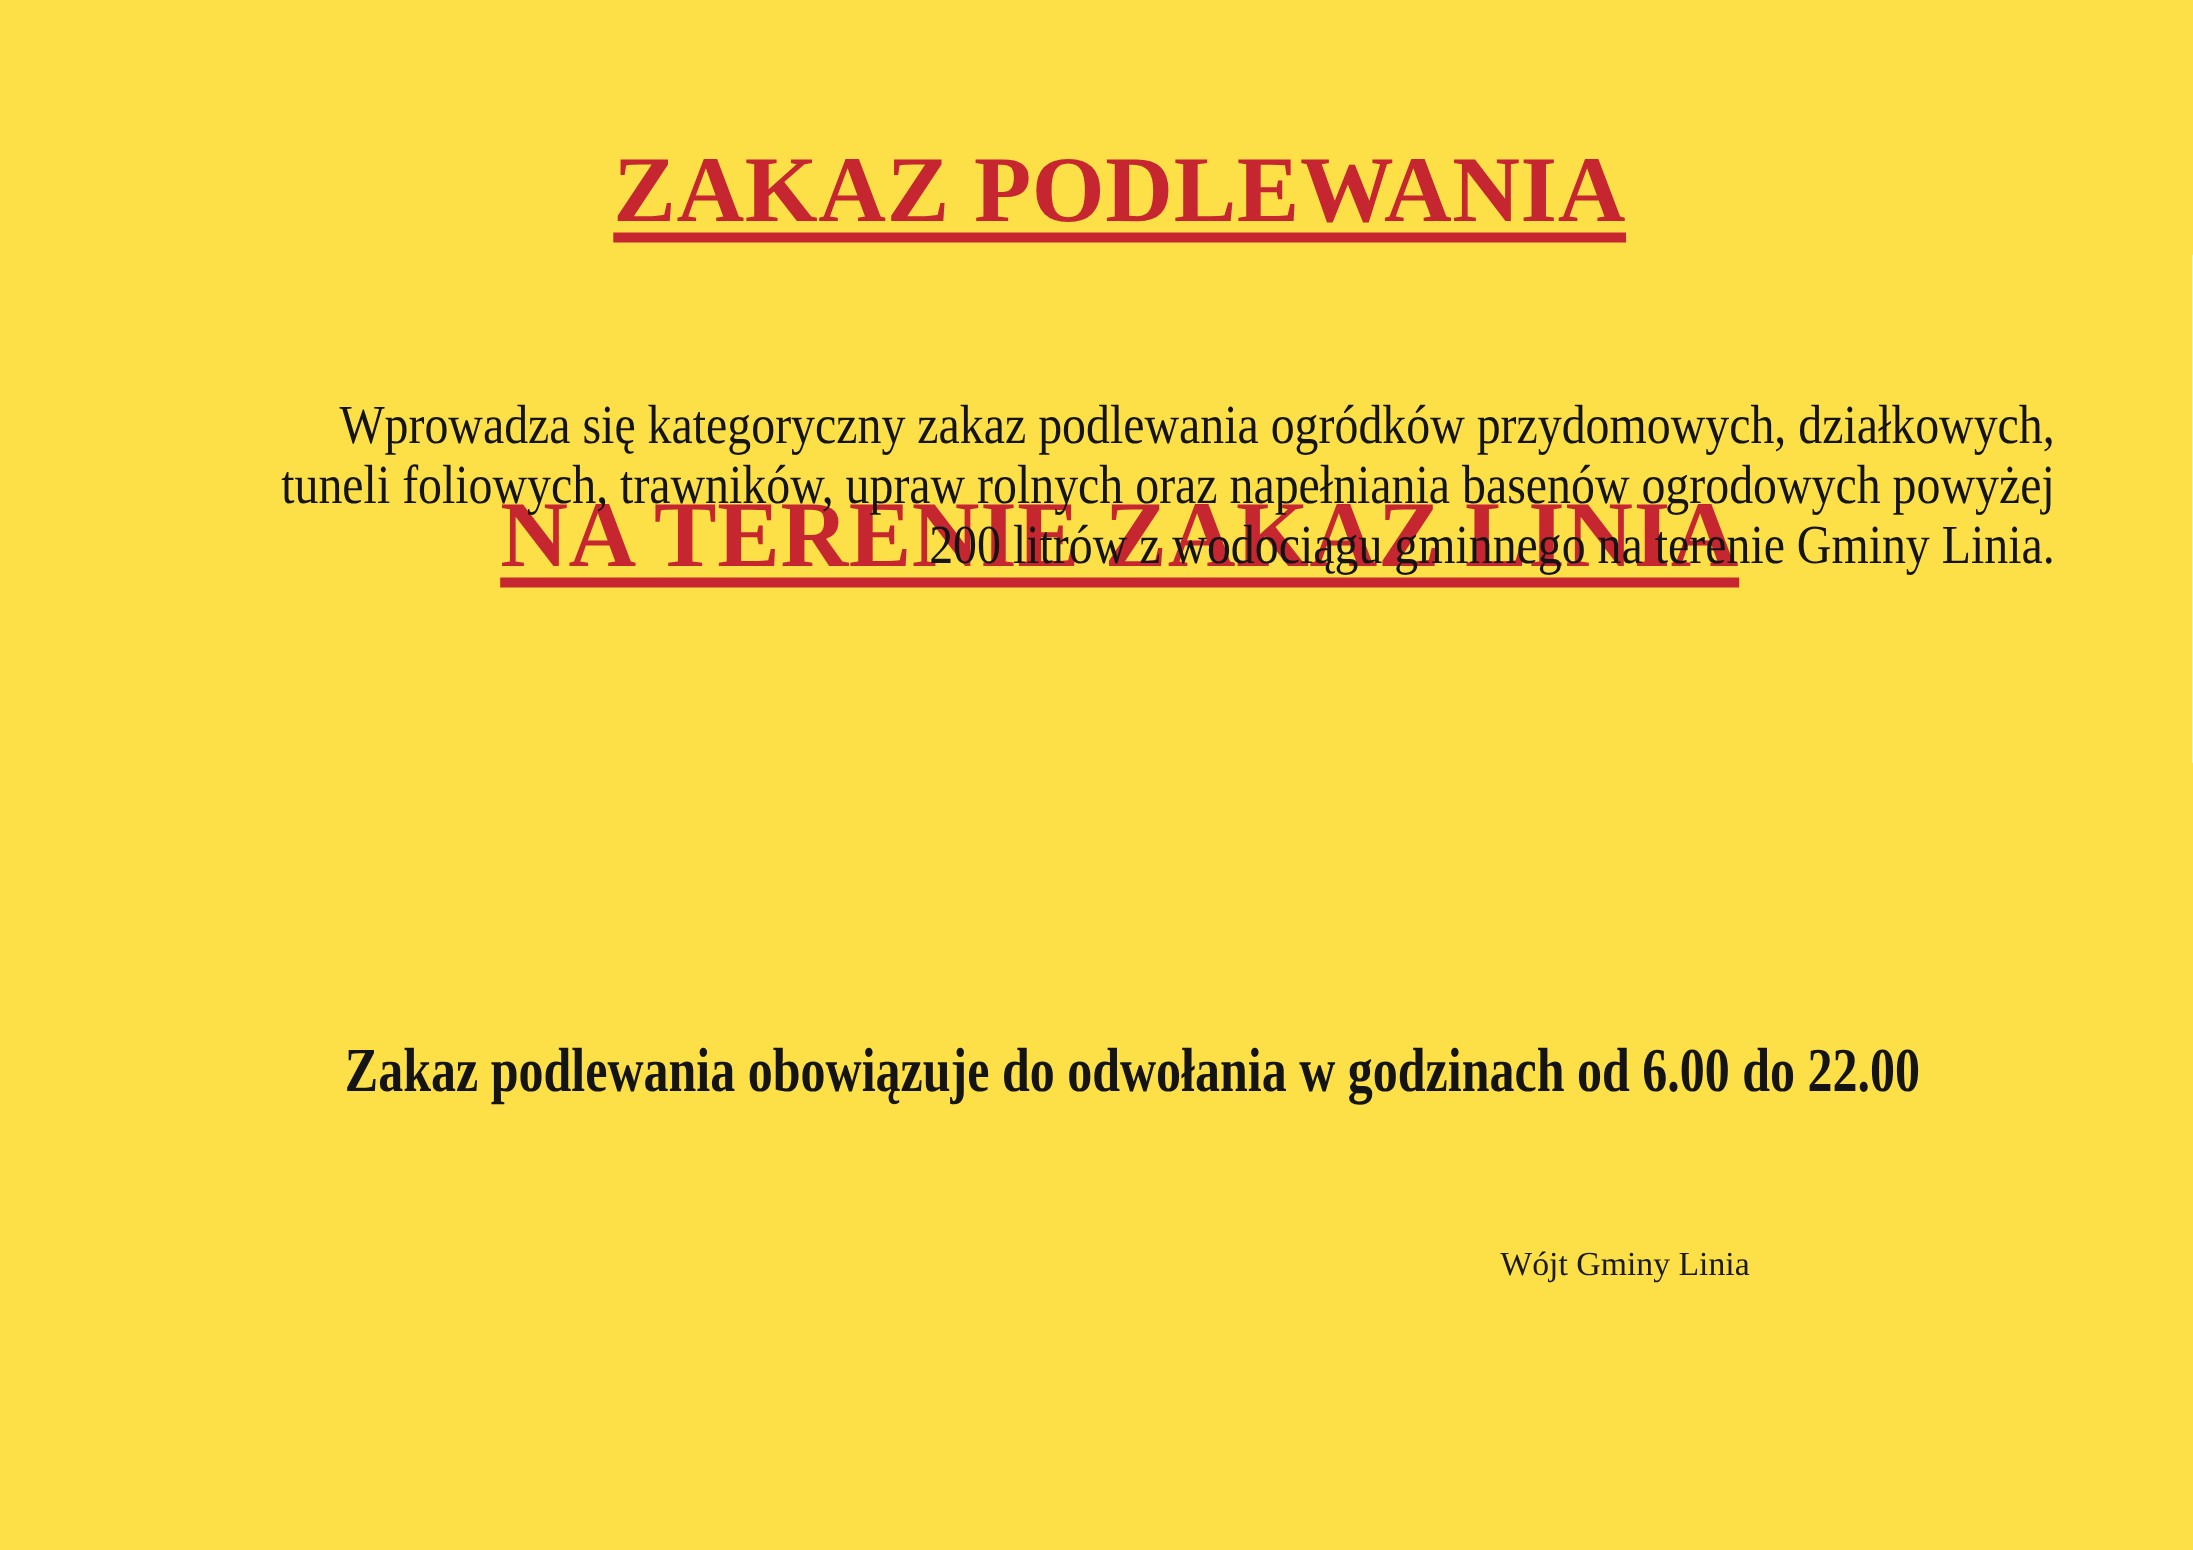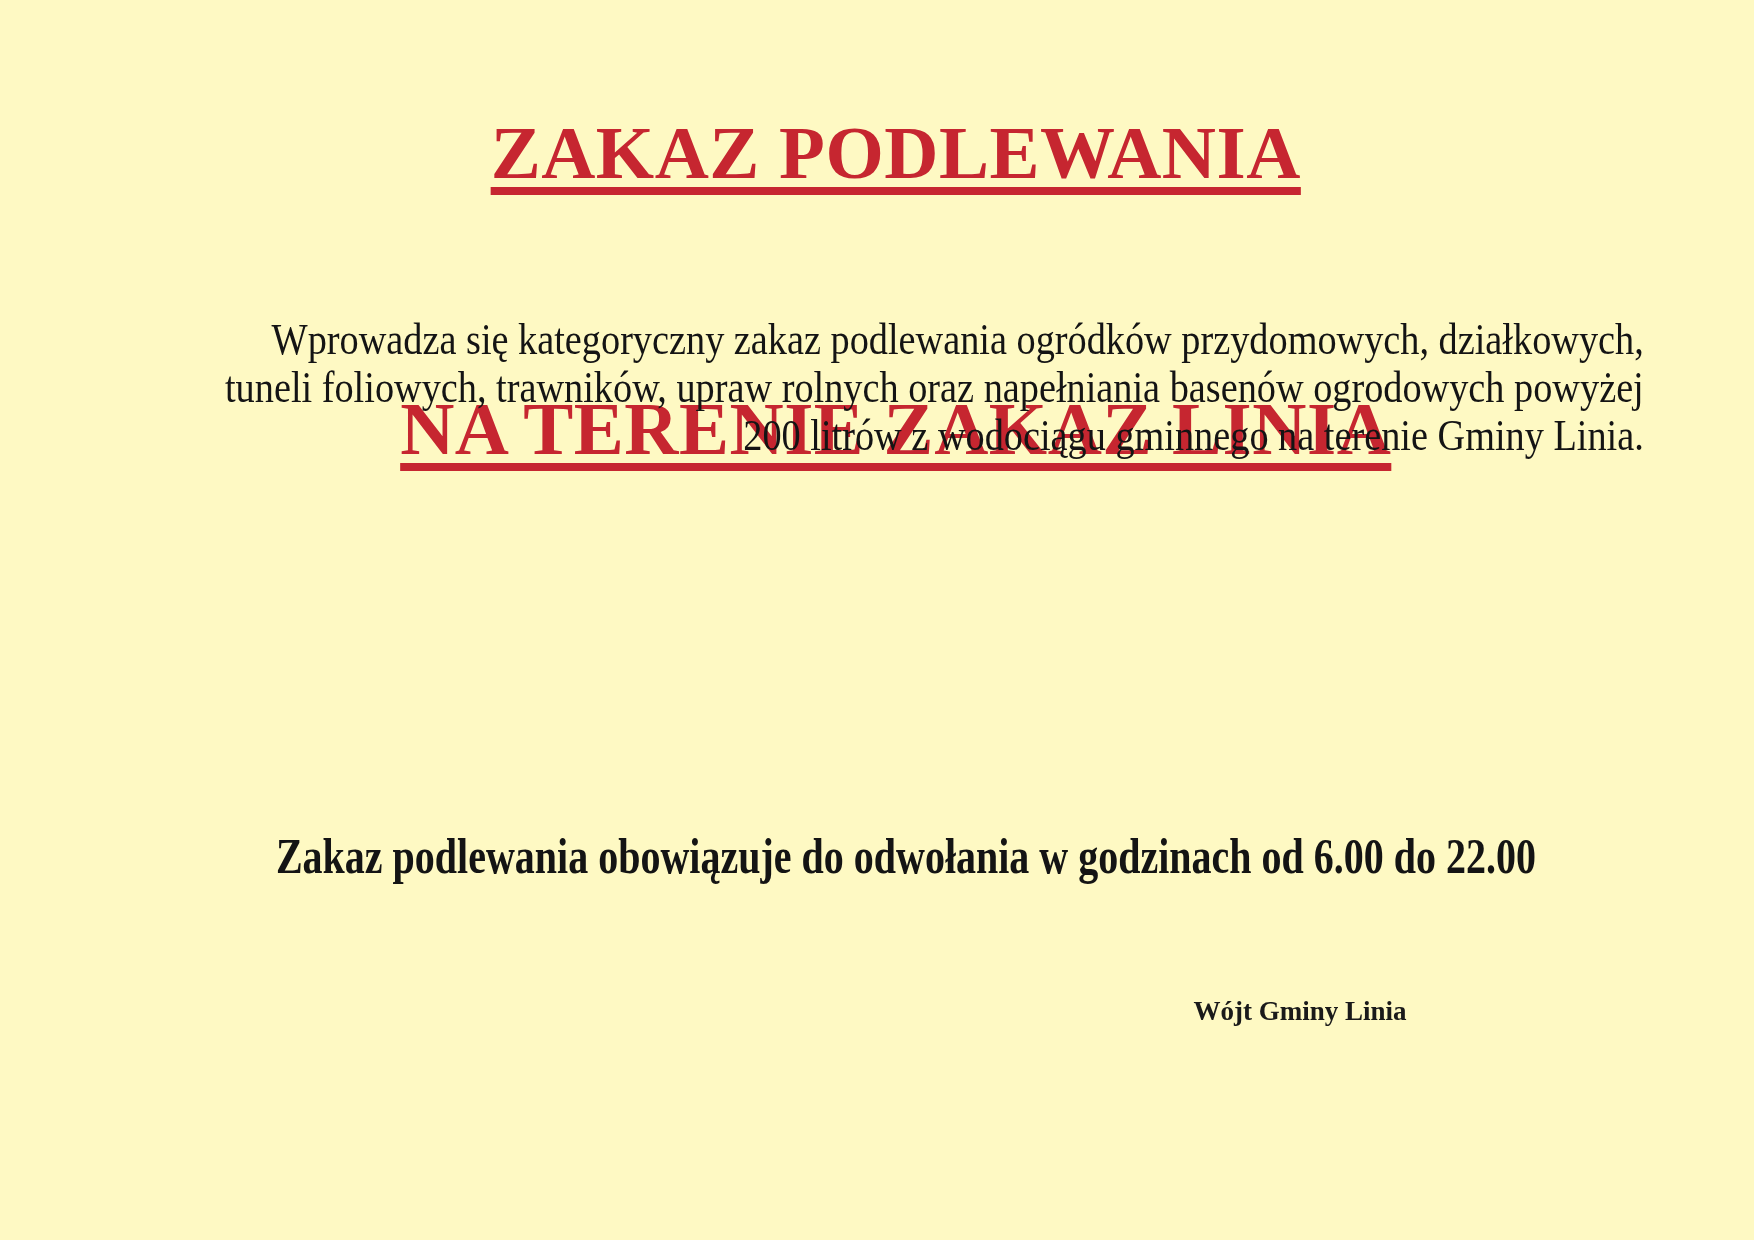--- a/index.html
+++ b/index.html
@@ -4,21 +4,21 @@
 <style>
   html, body {
     margin: 0;
     padding: 0;
     background: #ffffff;
   }
   .page {
     position: relative;
     width: 1754px;
     height: 1240px;
-    background: #fef9c3;
+    background: #fde047;
     overflow: hidden;
     font-family: "Liberation Serif", "DejaVu Serif", serif;
     color: #141414;
   }
 
   
   .title-block {
     position: absolute;
     top: 15px;
     left: 0;
@@ -75,21 +75,20 @@
   
   .signature {
     position: absolute;
     left: 1050px;
     width: 500px;
     top: 995px;
     text-align: center;
     font-size: 27px;
     line-height: 33px;
     color: #1a1a1a;
-    font-weight: bold;
   }
   .sig-name {
     margin-top: 10px;
     font-style: italic;
     font-size: 28px;
   }
 </style>
 </head>
 <body>
 

